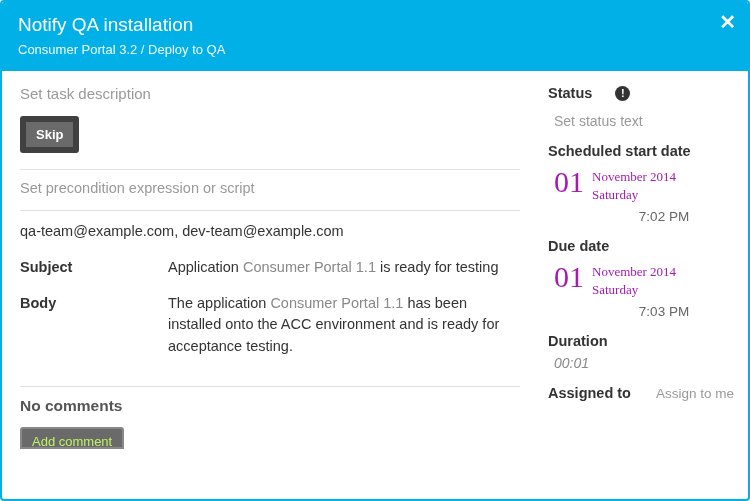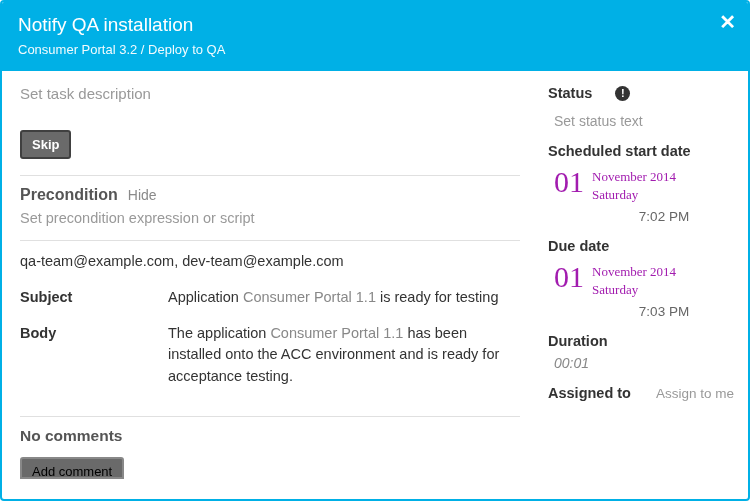--- a/index.html
+++ b/index.html
@@ -6,34 +6,34 @@
   html, body { width: 750px; height: 501px; overflow: hidden; font-family: "Helvetica Neue", Arial, sans-serif; background: #fff; }
   body { border: 2px solid #00b0e6; border-radius: 4px; display: flex; flex-direction: column; }
   .header { background: #00b0e6; color: #fff; padding: 12px 16px 14px 16px; position: relative; }
   .header h1 { font-size: 19px; font-weight: 500; margin-bottom: 6px; }
   .header .breadcrumb { font-size: 13px; opacity: 0.95; }
   .close-icon { position: absolute; top: 8px; right: 12px; font-size: 20px; font-weight: bold; cursor: pointer; color: #fff; }
   .content { flex: 1; display: flex; overflow: hidden; }
   .main { flex: 1; padding: 14px 18px 0 18px; overflow-y: auto; color: #444; }
   .sidebar { width: 210px; padding: 14px 14px 0 10px; color: #444; font-size: 14px; overflow: hidden; }
   .placeholder { color: #999; }
-  .task-desc { font-size: 15px; margin-bottom: 28px; }
-  .skip-btn { display: inline-block; border: 2px solid #404040; background: #6a6a6a; color: #fff; font-size: 13px; font-weight: 600; padding: 5px 10px; border-radius: 3px; cursor: pointer; margin-bottom: 16px; }
+  .task-desc { font-size: 15px; margin-bottom: 14px; }
+  .skip-btn { display: inline-block; border: 6px solid #404040; background: #6a6a6a; color: #fff; font-size: 13px; font-weight: 600; padding: 5px 10px; border-radius: 3px; cursor: pointer; margin-bottom: 16px; }
   hr.sep { border: none; border-top: 1px solid #e0e0e0; margin: 0 0 10px 0; }
   .section-title-row { display: flex; align-items: baseline; gap: 10px; margin-bottom: 6px; }
   .section-title { font-size: 16px; font-weight: 600; color: #555; }
   .hide-link { font-size: 14px; color: #8a8a8a; cursor: pointer; }
   .precond-input { font-size: 14.5px; margin-bottom: 14px; }
   .field-row { display: flex; margin-bottom: 14px; font-size: 14.5px; }
   .field-label { width: 148px; font-weight: 600; color: #333; padding-top: 2px; }
   .field-value { flex: 1; color: #333; line-height: 1.5; }
   .field-value .muted { color: #888; }
   .field-value p { margin-bottom: 14px; }
   .comments-title { font-size: 15.5px; font-weight: 600; color: #555; margin-top: 0; margin-bottom: 12px; }
-  .add-comment-btn { display: inline-block; border: 2px solid #888; background: #6a6a6a; color: #000000; font-size: 13px; font-weight: 500; padding: 5px 10px 3px 10px; border-radius: 3px 3px 0 0; cursor: pointer; overflow:hidden; height:22px;}
+  .add-comment-btn { display: inline-block; border: 2px solid #888; background: #6a6a6a; color: #bef264; font-size: 13px; font-weight: 500; padding: 5px 10px 3px 10px; border-radius: 3px 3px 0 0; cursor: pointer; overflow:hidden; height:22px;}
   .sb-label-row { display: flex; align-items: center; gap: 23px; margin-bottom: 12px; }
   .sb-label { font-weight: 700; font-size: 14.5px; color: #333; }
   .info-icon { width: 15px; height: 15px; border-radius: 50%; background: #333; color: #fff; font-size: 11px; font-weight: bold; display: inline-flex; align-items: center; justify-content: center; }
   .sb-placeholder { margin: 0 0 14px 6px; font-size: 14px; }
   .sb-section { margin-bottom: 14px; }
   .date-block { display:flex; align-items:flex-start; gap:8px; margin: 8px 0 6px 6px; color:#a21caf;font-family:Liberation Serif, serif;}
   .date-day { font-size: 30px; font-weight: 400; line-height: 1; }
   .date-meta { font-size: 13px; line-height: 1.35; padding-top: 1px;}
   .date-time { margin-left: 46px; font-size: 13.5px; color:#666; margin-bottom: 4px; text-align: center;}
   .duration-val { font-style: italic; color:#888; margin: 6px 0 0 6px; font-size: 14px;}
@@ -47,24 +47,20 @@
   <h1>Notify QA installation</h1>
   <div class="breadcrumb">Consumer Portal 3.2 / Deploy to QA</div>
   <span class="close-icon">✕</span>
 </div>
 
 <div class="content">
   <div class="main">
     <div class="task-desc placeholder">Set task description</div>
     <div class="skip-btn">Skip</div>
     <hr class="sep">
-    <div class="section-title-row">
-      <span class="section-title">Precondition</span>
-      <span class="hide-link">Hide</span>
-    </div>
     <div class="precond-input placeholder">Set precondition expression or script</div>
     <hr class="sep">
     <div class="field-row">
       <div class="field-value">qa-team@example.com, dev-team@example.com</div>
     </div>
     <div class="field-row">
       <div class="field-label">Subject</div>
       <div class="field-value"><span>Application </span><span class="muted">Consumer Portal 1.1</span><span> is ready for testing</span></div>
     </div>
     <div class="field-row">

